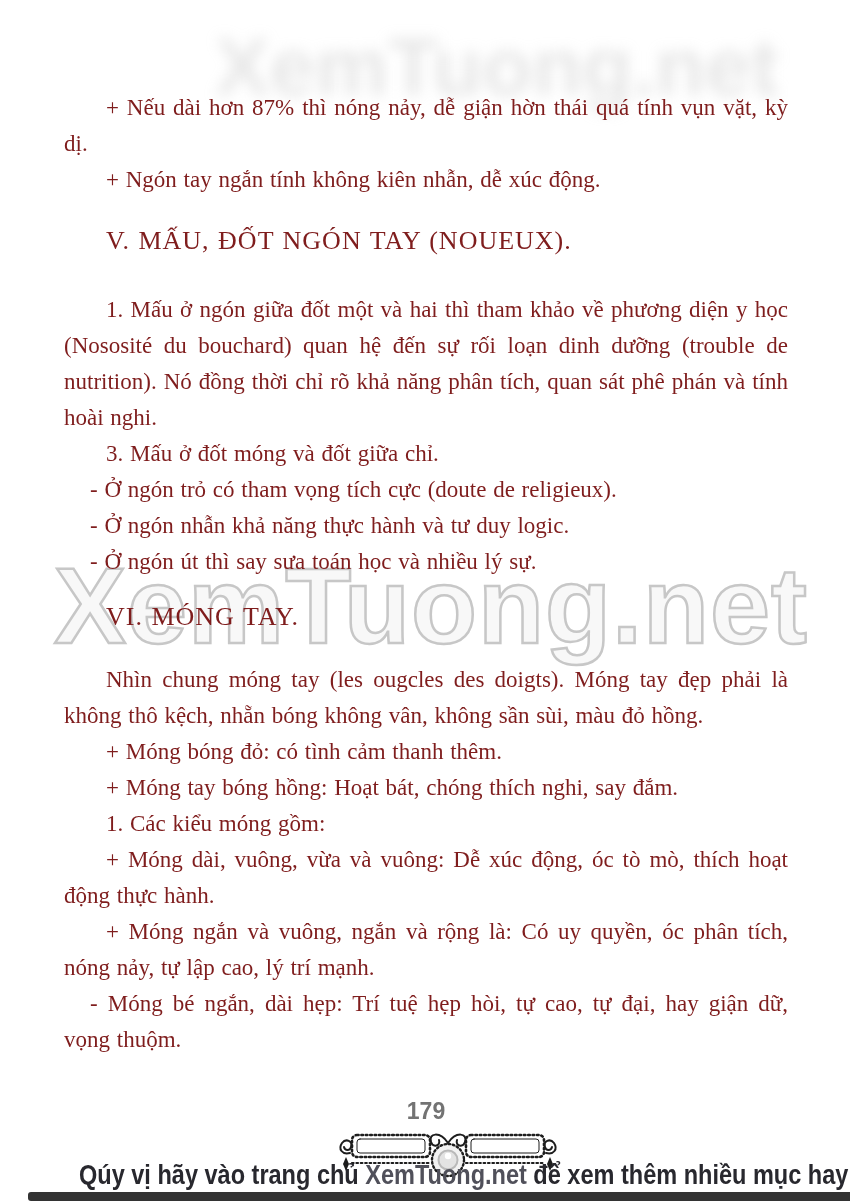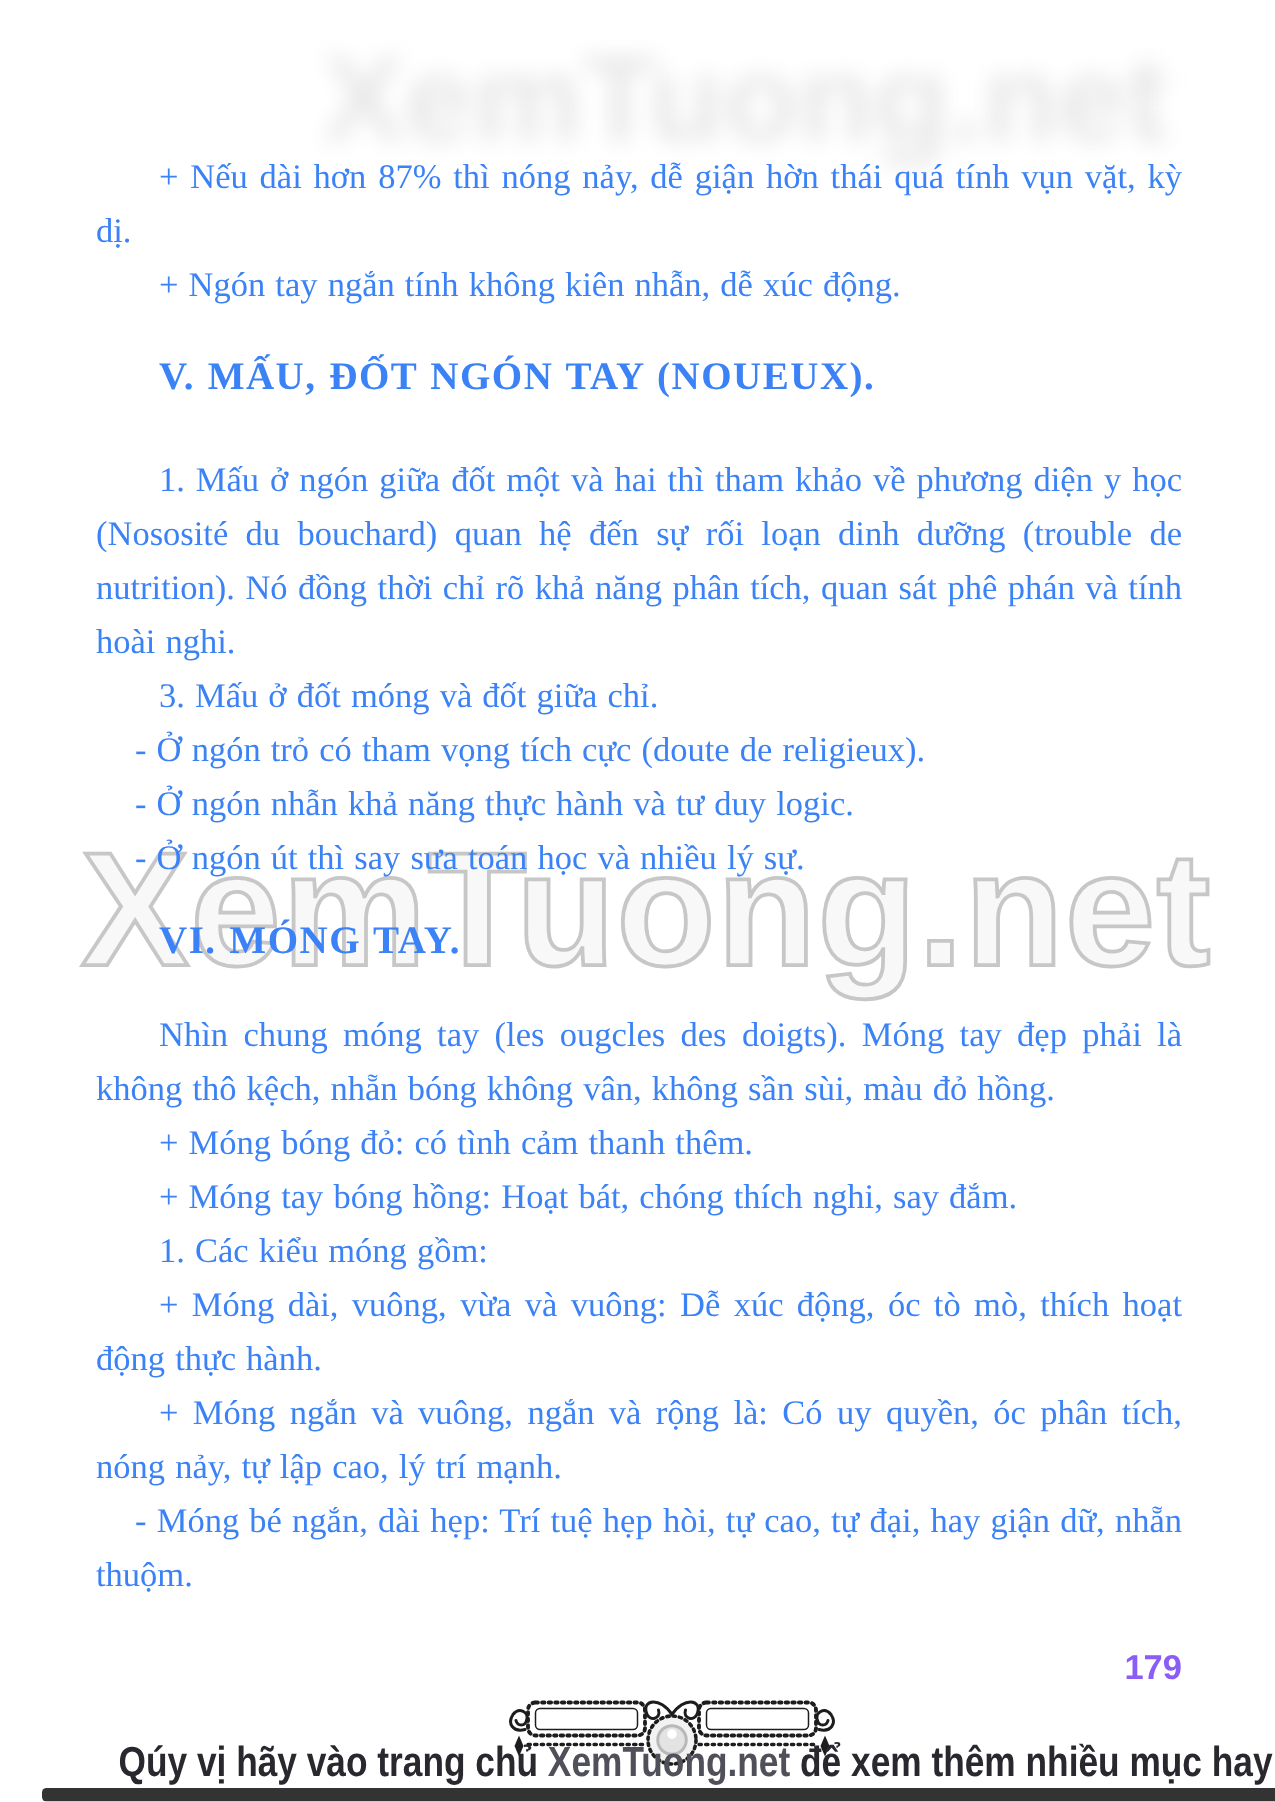--- a/index.html
+++ b/index.html
@@ -20,37 +20,37 @@
   .watermark{
     position:absolute;left:54px;top:550px;width:760px;
     font-family:"Liberation Sans", sans-serif;font-weight:bold;
     font-size:108px;line-height:112px;white-space:nowrap;
     color:rgba(243,243,243,0.55);
     -webkit-text-stroke:2.5px #c7c7c7;
     text-stroke:2.5px #c7c7c7;
     z-index:1;user-select:none;letter-spacing:1px;
   }
   .content{
-    position:absolute;left:64px;top:100px;width:724px;z-index:2;
-    color:#3b82f6;font-size:23px;line-height:36px;
+    position:absolute;left:64px;top:90px;width:724px;z-index:2;
+    color:#7f1d1d;font-size:23px;line-height:36px;
     text-align:justify;word-spacing:1px;
   }
   .content p{margin:0;}
   .para{text-indent:42px;}
   .dash{text-indent:26px;}
   .sect{
-    font-weight:bold;font-size:26px;line-height:34px;
+    font-weight:normal;font-size:26px;line-height:34px;
     letter-spacing:1px;text-align:left;text-indent:42px;
   }
   .sect.v{margin:26px 0 34px 0;}
   .sect.vi{margin:20px 0 28px 0;}
   .page-number{
     position:absolute;left:64px;top:1098px;width:724px;z-index:3;
-    text-align:right;font-family:"Liberation Sans", sans-serif;
-    font-weight:bold;font-size:23px;color:#8b5cf6;
+    text-align:center;font-family:"Liberation Sans", sans-serif;
+    font-weight:bold;font-size:23px;color:#737373;
   }
   .ornament{
     position:absolute;left:336px;top:1125px;width:224px;height:56px;z-index:2;
   }
   .footer{
     position:absolute;left:0;top:1158px;width:850px;z-index:6;
     text-align:center;white-space:nowrap;
   }
   .footer-inner{
     display:inline-block;transform:scaleX(0.84);transform-origin:center;
@@ -79,21 +79,21 @@
   <p class="dash">- Ở ngón trỏ có tham vọng tích cực (doute de religieux).</p>
   <p class="dash">- Ở ngón nhẫn khả năng thực hành và tư duy logic.</p>
   <p class="dash">- Ở ngón út thì say sưa toán học và nhiều lý sự.</p>
   <p class="sect vi">VI. MÓNG TAY.</p>
   <p class="para">Nhìn chung móng tay (les ougcles des doigts). Móng tay đẹp phải là không thô kệch, nhẵn bóng không vân, không sần sùi, màu đỏ hồng.</p>
   <p class="para">+ Móng bóng đỏ: có tình cảm thanh thêm.</p>
   <p class="para">+ Móng tay bóng hồng: Hoạt bát, chóng thích nghi, say đắm.</p>
   <p class="para">1. Các kiểu móng gồm:</p>
   <p class="para">+ Móng dài, vuông, vừa và vuông: Dễ xúc động, óc tò mò, thích hoạt động thực hành.</p>
   <p class="para">+ Móng ngắn và vuông, ngắn và rộng là: Có uy quyền, óc phân tích, nóng nảy, tự lập cao, lý trí mạnh.</p>
-  <p class="dash">- Móng bé ngắn, dài hẹp: Trí tuệ hẹp hòi, tự cao, tự đại, hay giận dữ, nhẵn thuộm.</p>
+  <p class="dash">- Móng bé ngắn, dài hẹp: Trí tuệ hẹp hòi, tự cao, tự đại, hay giận dữ, vọng thuộm.</p>
 </div>
 
 <div class="page-number">179</div>
 
 <svg class="ornament" viewBox="0 0 224 56" xmlns="http://www.w3.org/2000/svg">
   <g stroke="#1d1d1d" fill="none" stroke-linecap="round">
 
     <path d="M14,28 C6,30 2,24 6,18 C10,13 17,16 15,22 C14,26 9,26 8,22" stroke-width="2"></path>
     <path d="M10,32 L13,39 L10,46 L7,39 Z" fill="#1d1d1d" stroke="none"></path>
 

